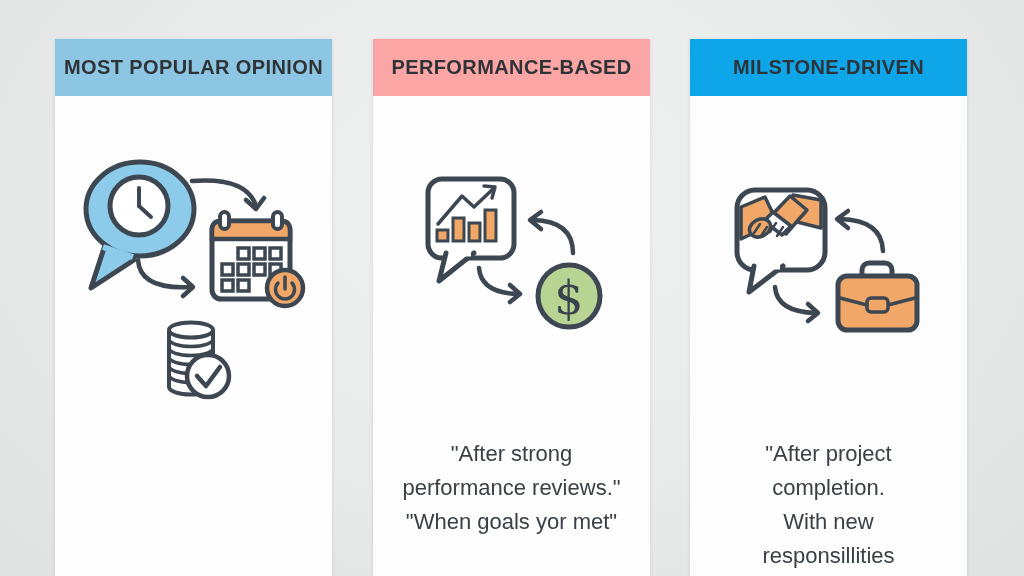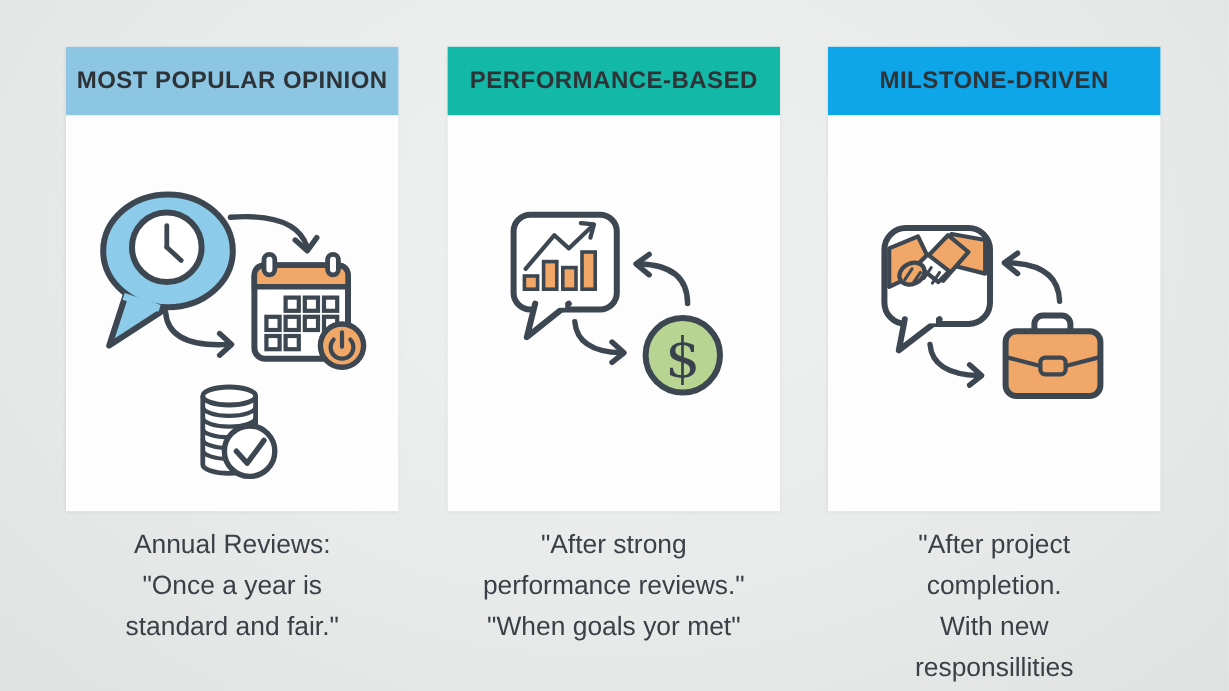--- a/index.html
+++ b/index.html
@@ -11,21 +11,21 @@
   #stage {
     position: relative;
     width: 1024px;
     height: 576px;
     background: radial-gradient(ellipse at 50% 35%, #f0f1f1 0%, #e9ebeb 55%, #e0e2e2 100%);
   }
   .card {
     position: absolute;
     top: 39px;
     width: 277px;
-    height: 387px;
+    height: 537px;
     background: #fdfdfd;
     box-shadow: 0 1px 4px rgba(0,0,0,0.10);
   }
   .card.c1 { left: 55px; }
   .card.c2 { left: 373px; }
   .card.c3 { left: 690px; }
   .card-header {
     position: absolute;
     top: 0; left: 0; right: 0;
     height: 57px;
@@ -121,27 +121,24 @@
             <path d="M 114,309 a 22,7.5 0 0 0 44,0"></path>
             <path d="M 114,318 a 22,7.5 0 0 0 44,0"></path>
             <path d="M 114,327 a 22,7.5 0 0 0 44,0"></path>
             <path d="M 114,336 a 22,7.5 0 0 0 44,0"></path>
           </g>
           <circle cx="153" cy="337" r="21" fill="#ffffff" stroke="#3d4752" stroke-width="4.5"></circle>
           <polyline points="142,337 151,347 165,328" fill="none" stroke="#3d4752" stroke-width="4.5" stroke-linecap="round" stroke-linejoin="round"></polyline>
         </g>
       </svg>
     </div>
-    <p class="card-body">Annual Reviews:
-"Once a year is
-standard and fair."</p>
   </section>
 
   <section class="card c2">
-    <header class="card-header" style="background-color: #14b8a6;">
+    <header class="card-header" style="background-color: #fca5a5;">
       <span>PERFORMANCE-BASED</span>
     </header>
     <div class="icon-area">
       <svg viewBox="0 0 277 537" xmlns="http://www.w3.org/2000/svg">
 
         <g>
           <rect x="55" y="140" width="86" height="79" rx="14" fill="#ffffff" stroke="#3d4752" stroke-width="5"></rect>
           <path d="M 73,214 L 66,242 L 101,214" fill="#ffffff" stroke="#3d4752" stroke-width="5" stroke-linecap="round" stroke-linejoin="round"></path>
           <path d="M 76,214 L 98,214" stroke="#ffffff" stroke-width="7" fill="none"></path>
           <g fill="#f0a768" stroke="#3d4752" stroke-width="3">

